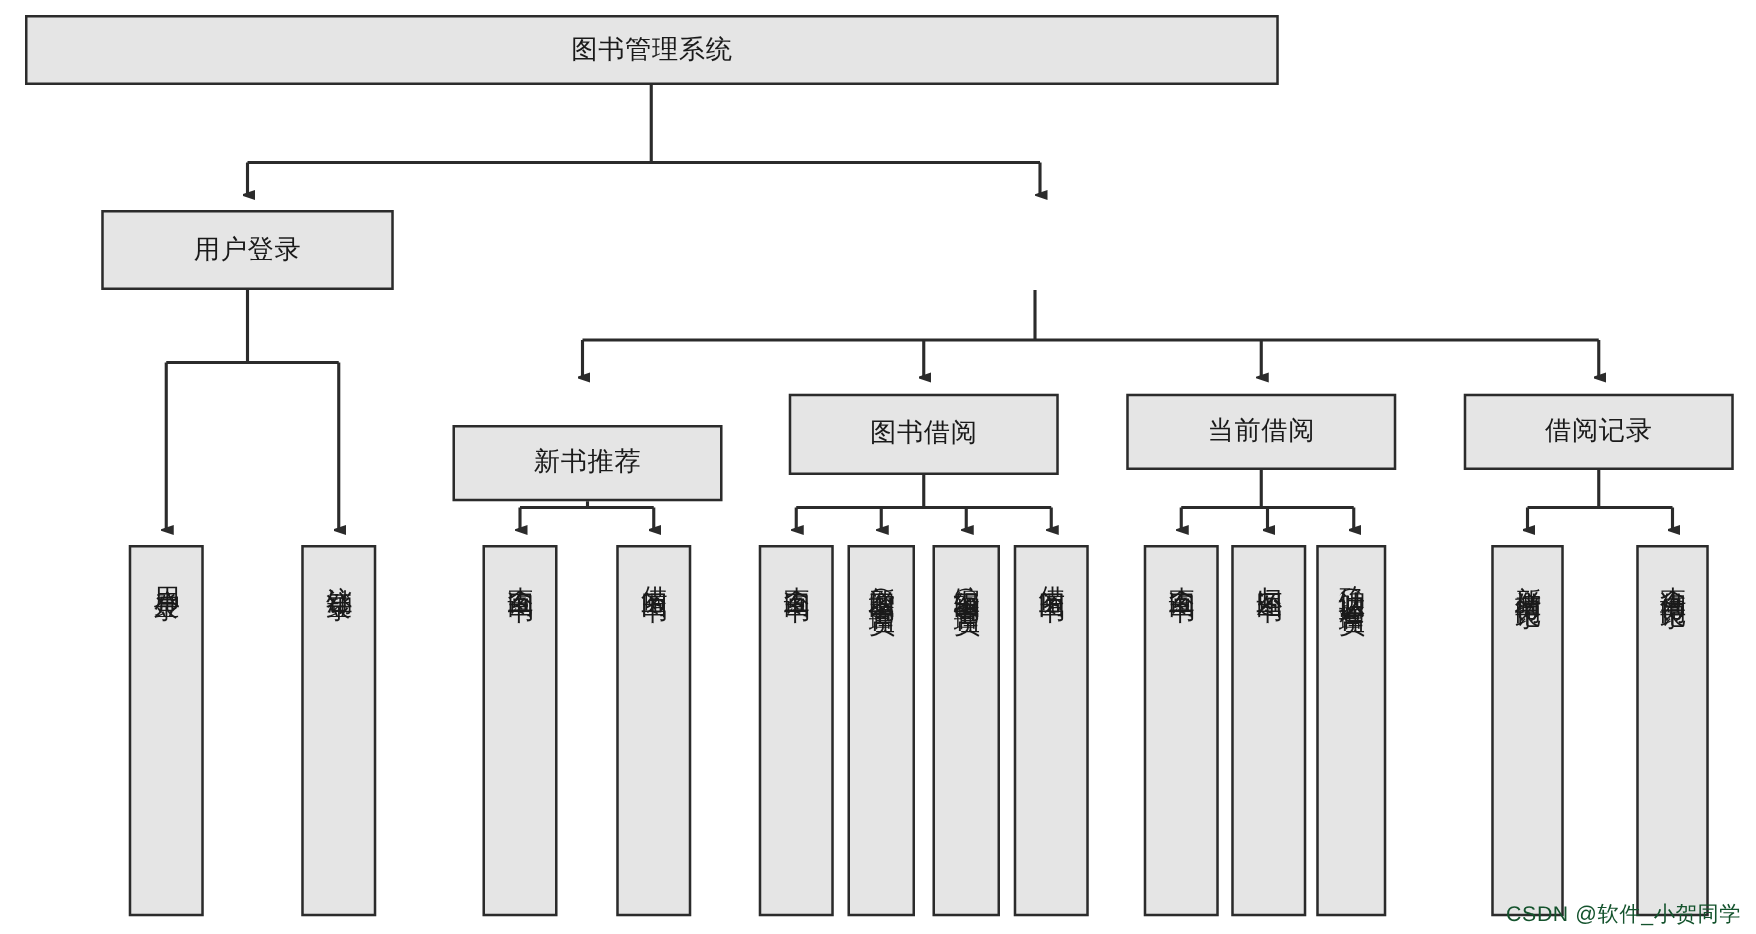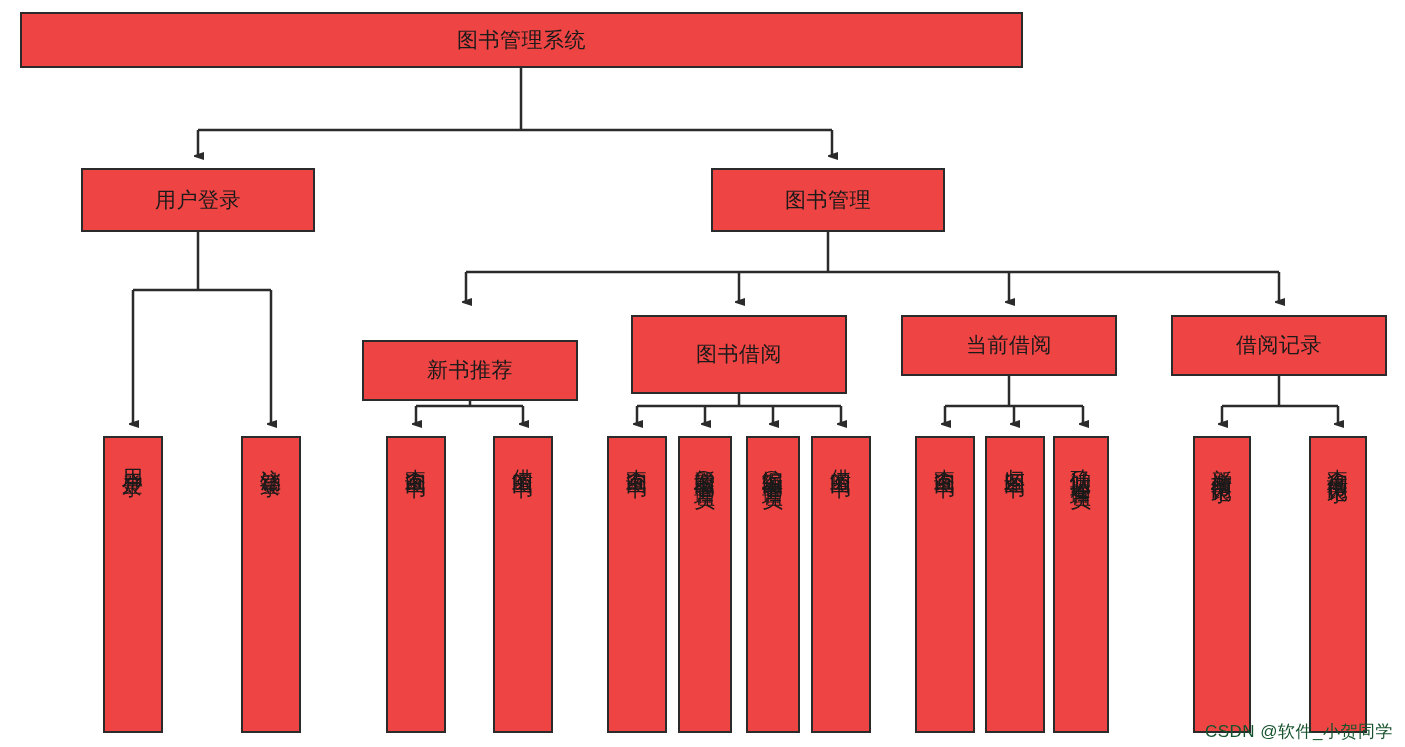--- a/index.html
+++ b/index.html
@@ -22,21 +22,21 @@
     position: absolute;
     left: 0;
     top: 0;
     width: 1405px;
     height: 747px;
     pointer-events: none;
   }
   .node {
     position: absolute;
     box-sizing: border-box;
-    background: #ef4444;
+    background: #e5e5e5;
     border: 2px solid #2b2b2b;
     display: flex;
     align-items: center;
     justify-content: center;
     z-index: 2;
   }
   .node-label {
     color: #1a1a1a;
     font-size: 21px;
     line-height: 1.15;
@@ -126,29 +126,26 @@
   </svg>
 
   <div class="node node-horizontal" style="left:20px; top:12px; width:1003px; height:56px;">
     <span class="node-label">图书管理系统</span>
   </div>
 
   <div class="node node-horizontal" style="left:81px; top:168px; width:234px; height:64px;">
     <span class="node-label">用户登录</span>
   </div>
 
-  <div class="node node-horizontal" style="left:711px; top:168px; width:234px; height:64px;">
-    <span class="node-label">图书管理</span>
-  </div>
 
   <div class="node node-horizontal" style="left:362px; top:315px; width:216px; height:61px;margin-top:25px;">
     <span class="node-label">新书推荐</span>
   </div>
 
-  <div class="node node-horizontal" style="left:631px; top:315px; width:216px; height:79px;">
+  <div class="node node-horizontal" style="left:631px; top:315px; width:216px; height:65px;">
     <span class="node-label">图书借阅</span>
   </div>
 
   <div class="node node-horizontal" style="left:1171px; top:315px; width:216px; height:61px;">
     <span class="node-label">借阅记录</span>
   </div>
 
   <div class="node node-horizontal" style="left:901px; top:315px; width:216px; height:61px;">
     <span class="node-label">当前借阅</span>
   </div>

